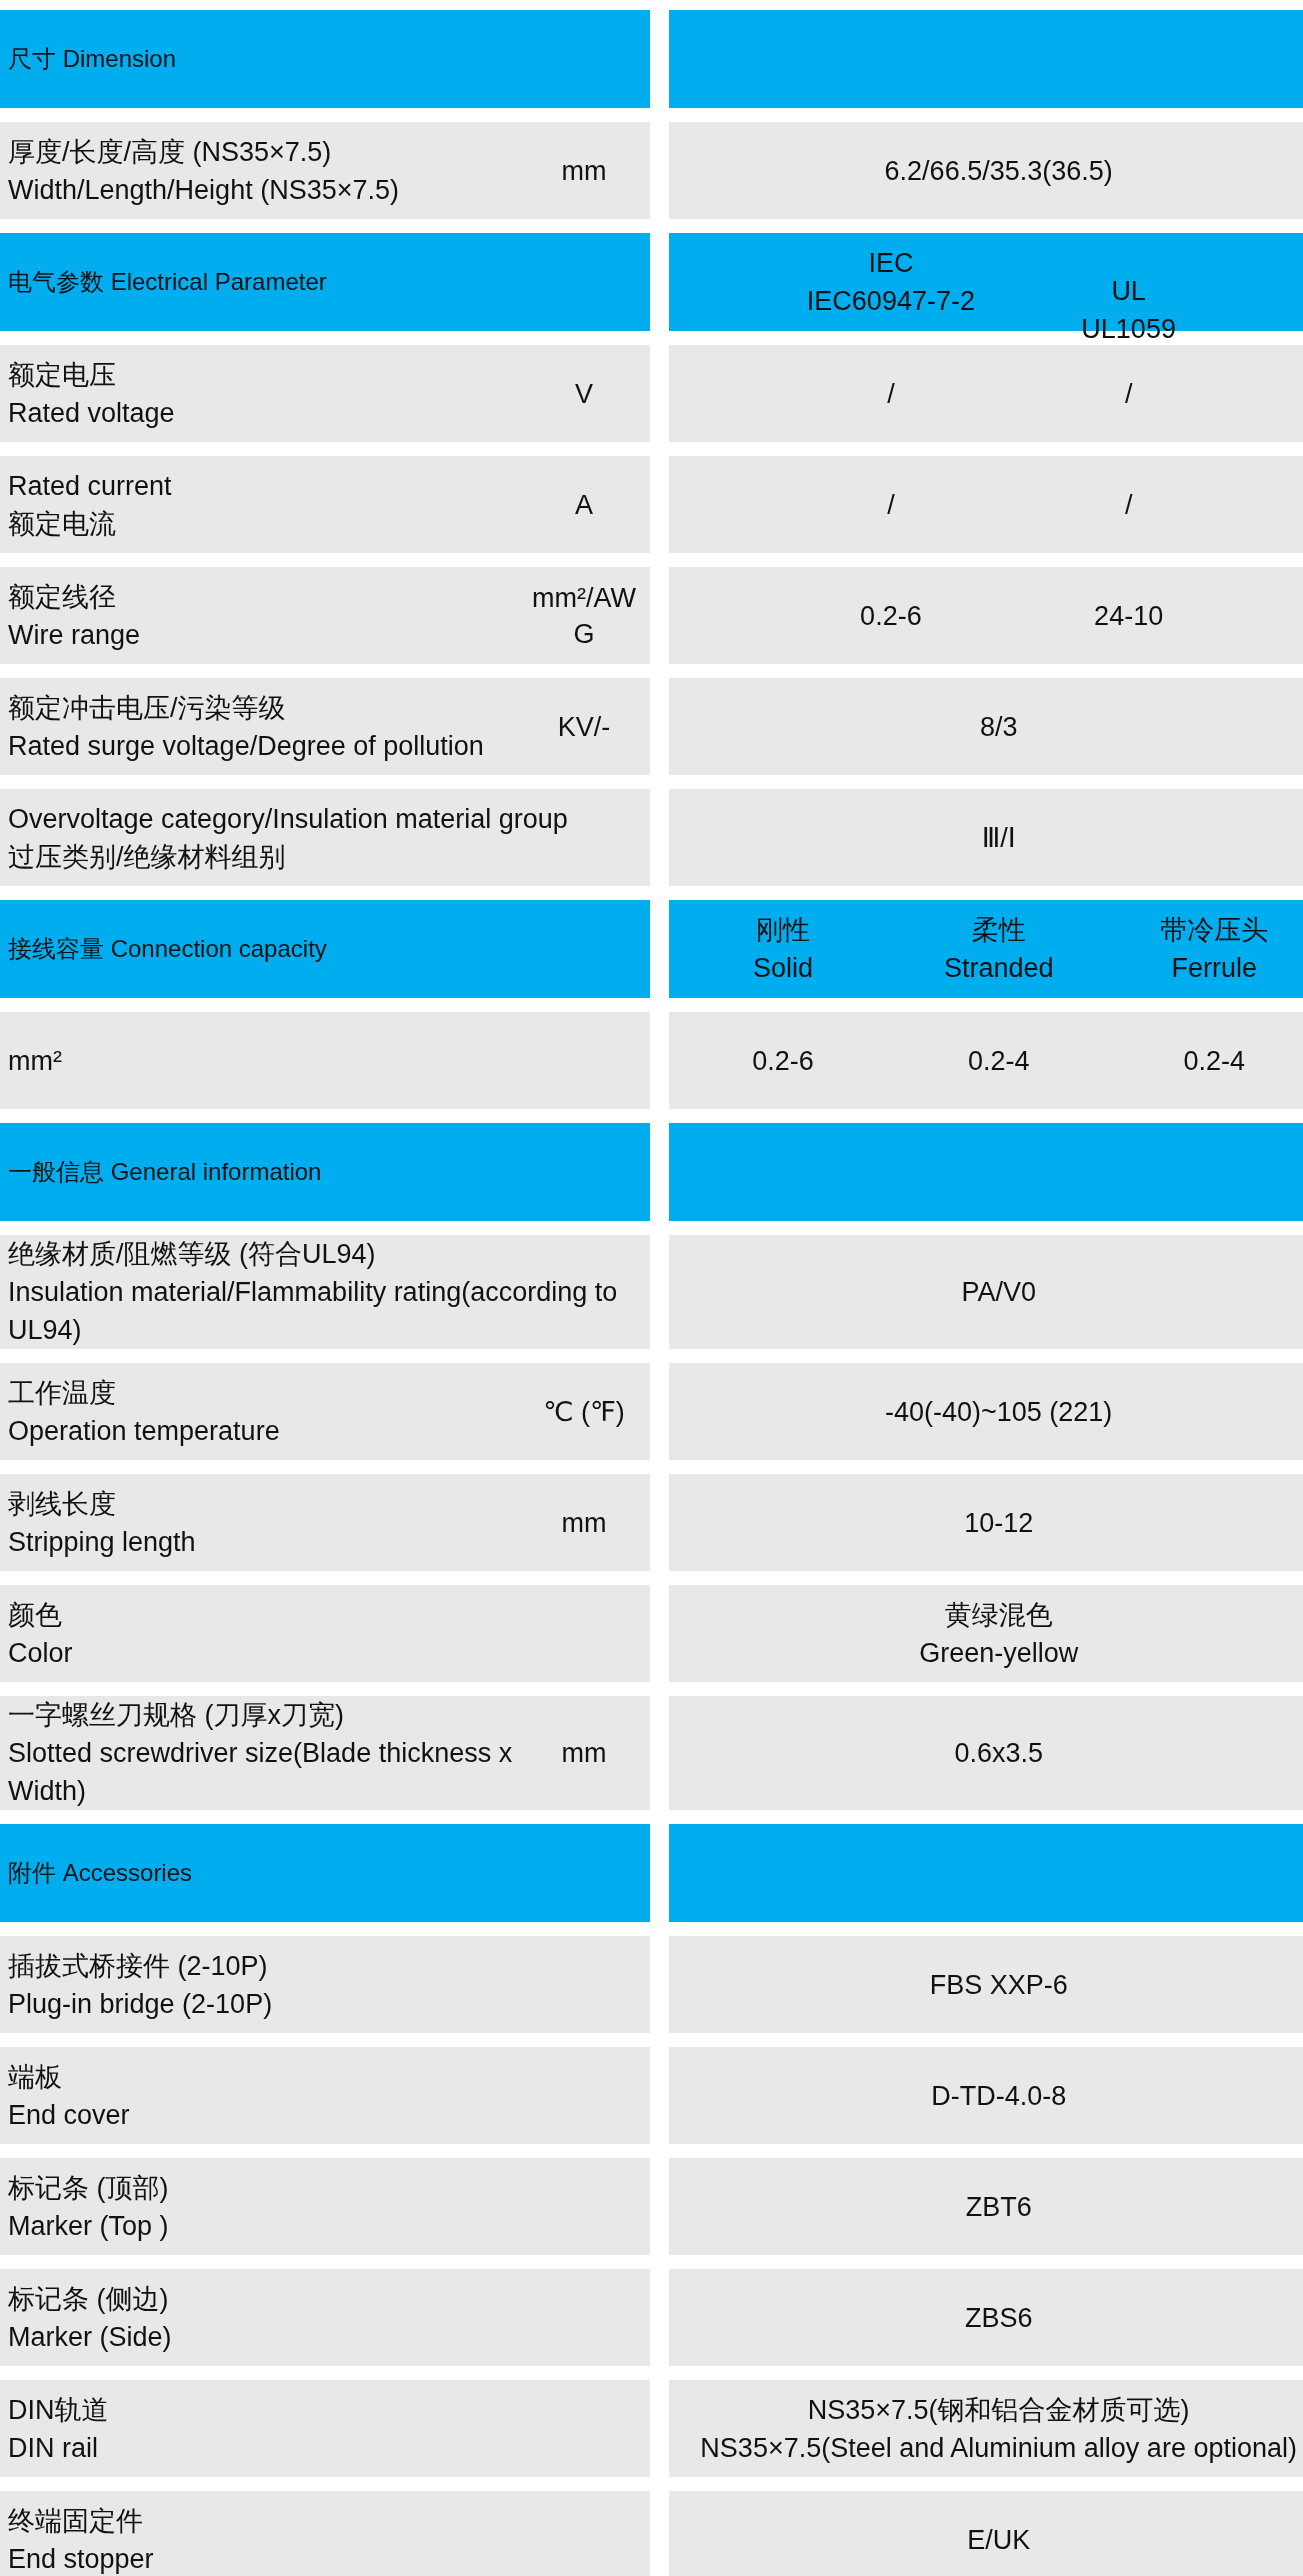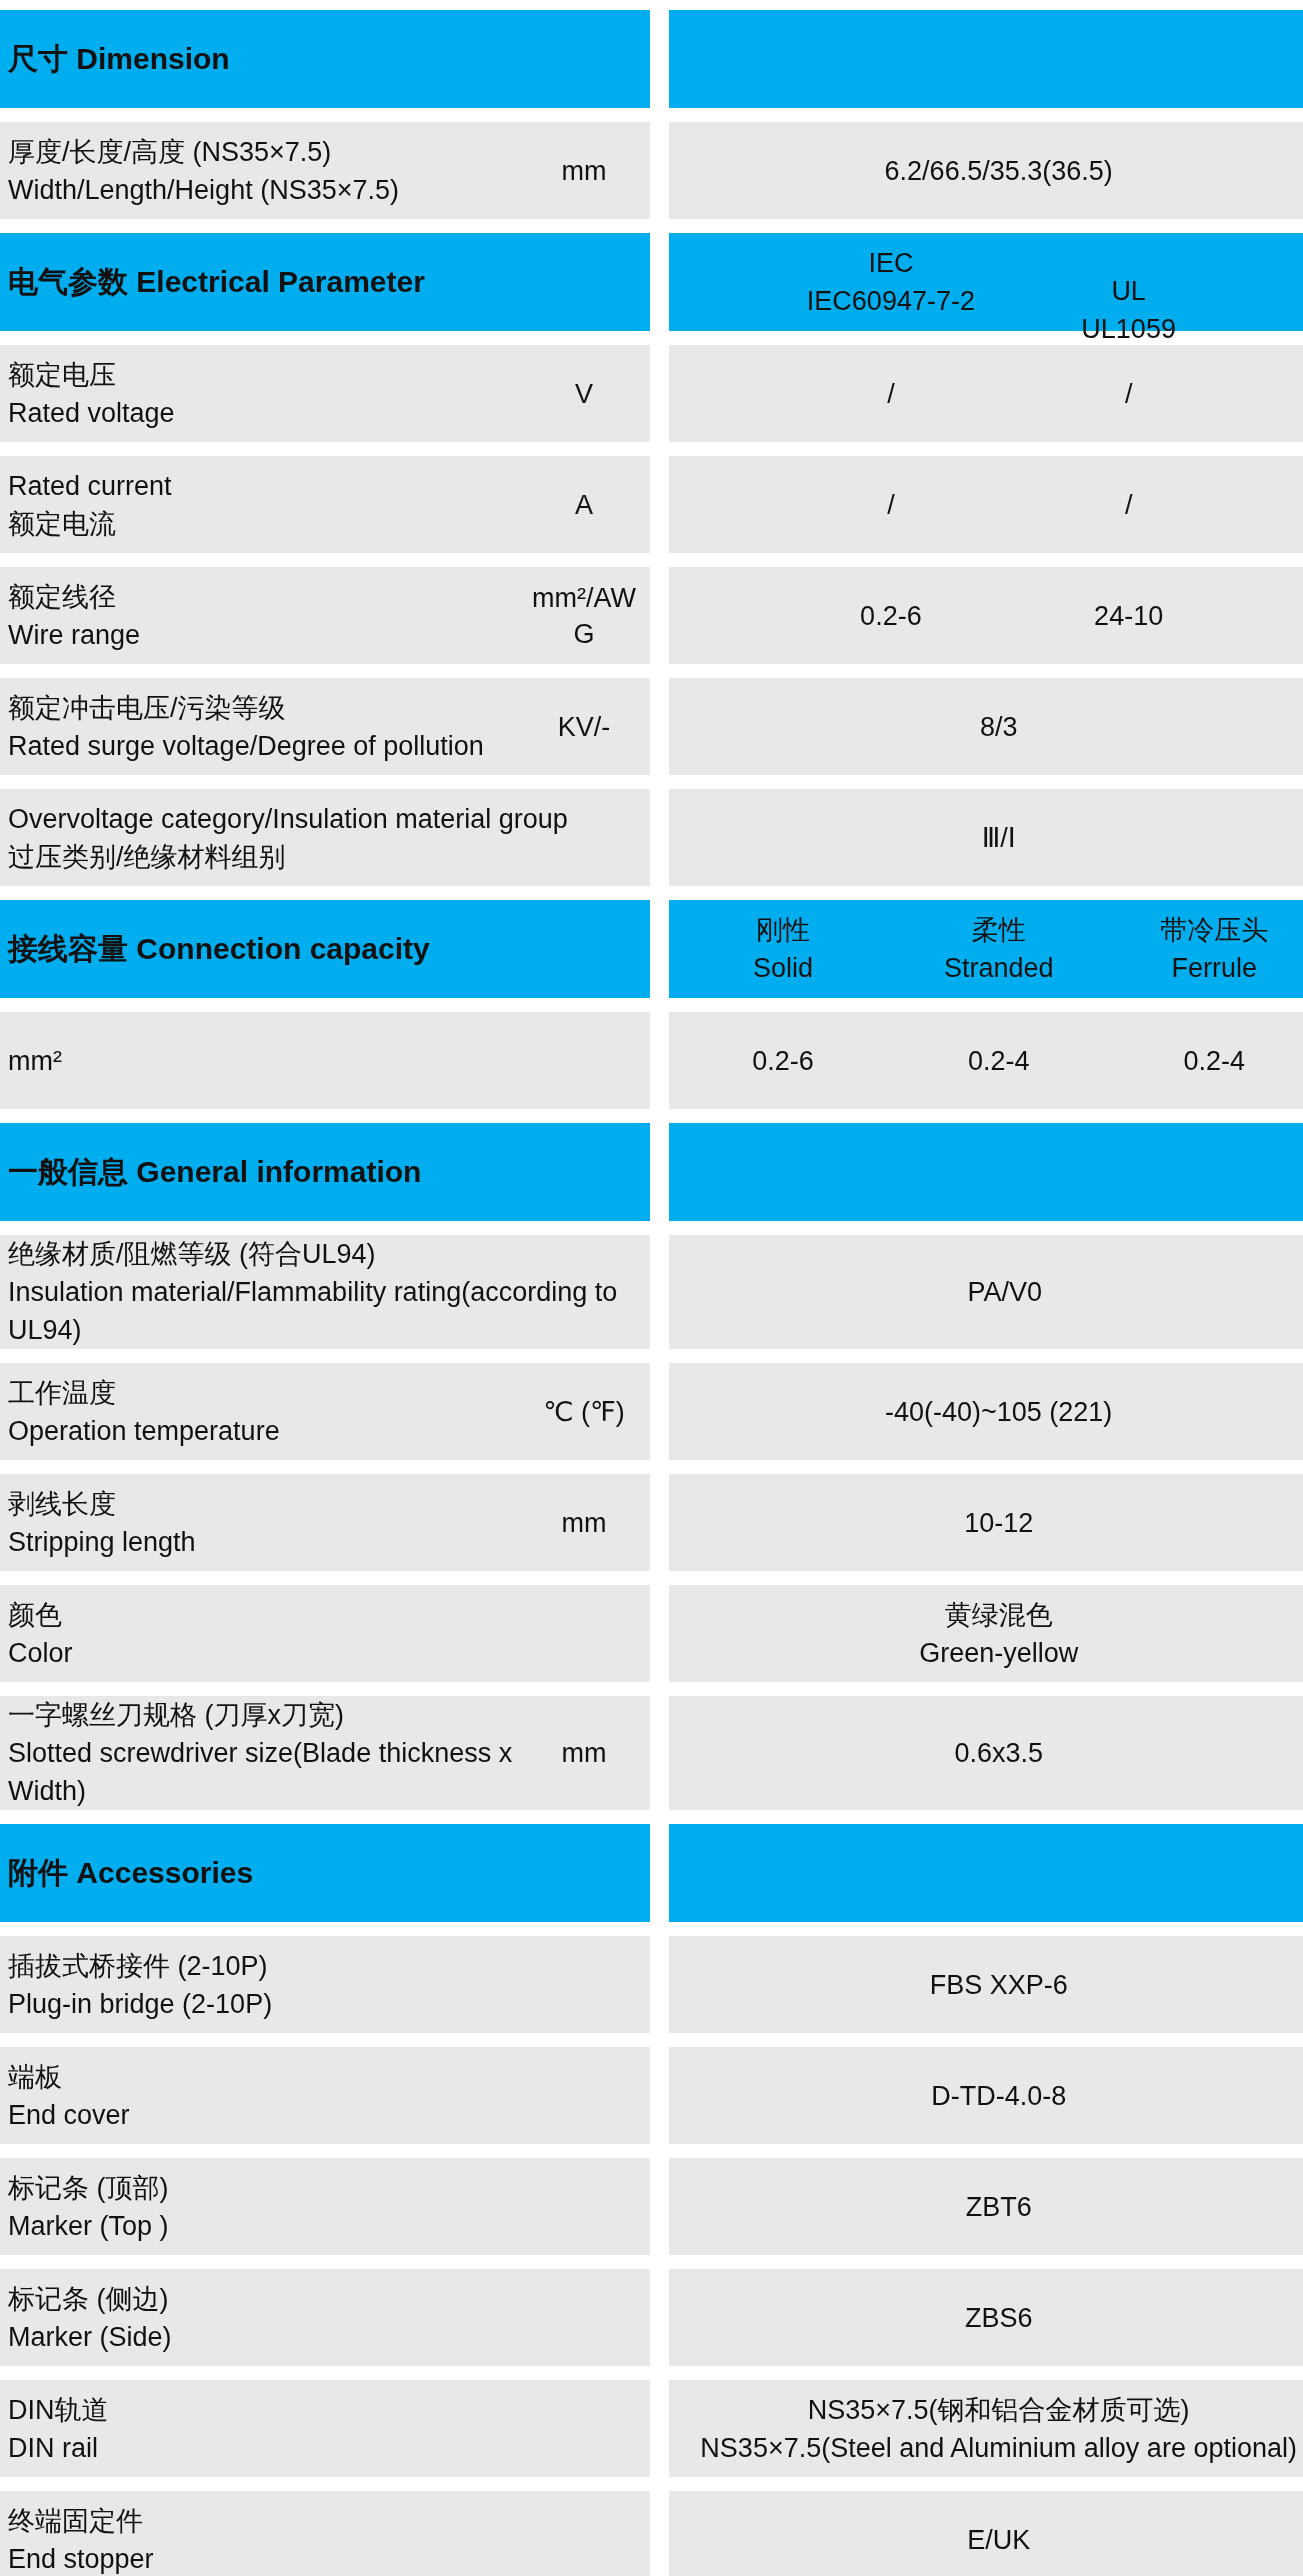--- a/index.html
+++ b/index.html
@@ -12,21 +12,21 @@
   .row { display:flex; height:97px; margin-bottom:14px; }
   .row.hdr { height:98px; }
   .row.tall { height:114px; }
   .cell { position:relative; }
   .cell.left  { width:650px; margin-right:19px; flex:none; }
   .cell.right { flex:1; }
   .hdr .cell { background:var(--accent); }
   .data .cell { background:var(--rowbg); }
   .title {
     position:absolute; left:8px; top:50%; transform:translateY(-50%);
-    font-size:30px; font-weight:700; white-space:nowrap; letter-spacing:0;
+    font-size:24px; font-weight:400; white-space:nowrap; letter-spacing:0;
   }
   .lbl {
     position:absolute; left:8px; top:50%; transform:translateY(-50%);
     font-size:27px; line-height:38px; width:638px;
   }
   .lbl.narrow { width:538px; }
   .unit {
     position:absolute; left:522px; top:0; height:100%; width:124px;
     display:flex; align-items:center; justify-content:center;
     text-align:center; font-size:27px; line-height:36px; word-break:break-all;
@@ -173,21 +173,21 @@
       <div class="cell right"></div>
     </div>
     <div class="row data tall">
       <div class="cell left">
         <div class="lbl">
           <div>绝缘材质/阻燃等级 (符合UL94)</div>
           <div>Insulation material/Flammability rating(according to UL94)</div>
         </div>
       </div>
       <div class="cell right">
-        <div class="val" style="left: 52%; margin-left: 6px;">PA/V0</div>
+        <div class="val" style="left: 52%;">PA/V0</div>
       </div>
     </div>
     <div class="row data">
       <div class="cell left">
         <div class="lbl narrow">
           <div>工作温度</div>
           <div>Operation temperature</div>
         </div>
         <div class="unit">℃ (℉)</div>
       </div>

